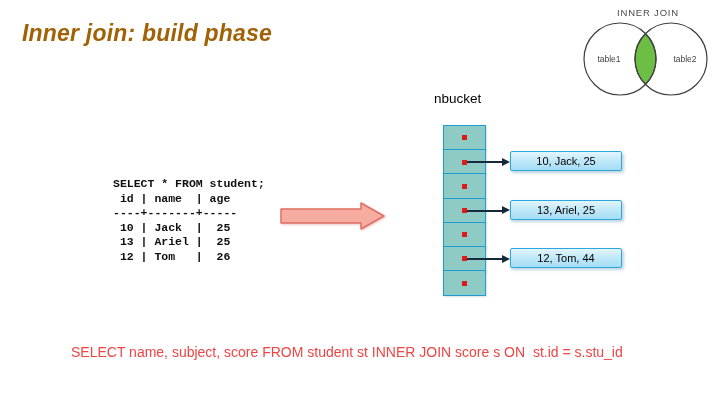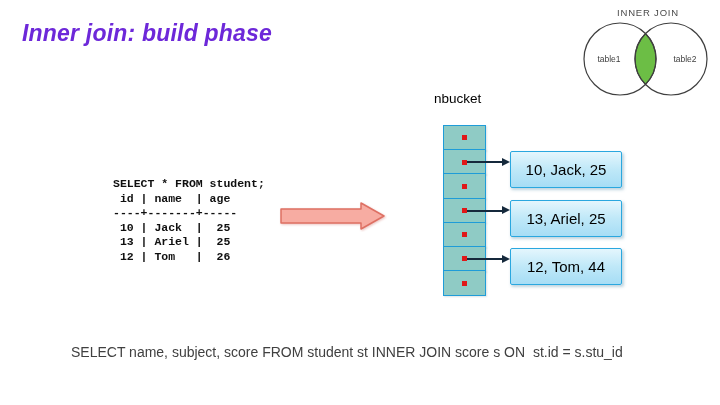--- a/index.html
+++ b/index.html
@@ -12,21 +12,21 @@
     font-family: "Liberation Sans", sans-serif;
   }
   .abs { position: absolute; }
 
   .page-title {
     left: 22px; top: 20px;
     font-family: "Liberation Sans", sans-serif;
     font-size: 23px;
     font-weight: bold;
     font-style: italic;
-    color: #6d28d9;
+    color: #a16207;
     letter-spacing: 0.2px;
     white-space: nowrap;
   }
 
   .venn { left: 576px; top: 3px; width: 142px; height: 95px; }
 
   .code-block {
     left: 97px; top: 161px;
     margin: 16px;
     font-family: "Liberation Mono", monospace;
@@ -81,41 +81,41 @@
     border-bottom: 4.5px solid transparent;
   }
   .connector.c1 { left: 467px; top: 161px; width: 36px; }
   .connector.c2 { left: 467px; top: 209.5px; width: 36px; }
   .connector.c3 { left: 467px; top: 258px; width: 36px; }
 
   .record-box {
     position: absolute;
     left: 510px;
     width: 112px;
-    height: 37px;
+    height: 20px;
     box-sizing: border-box;
     border: 1.8px solid #2AA7DF;
     border-radius: 2px;
     background: linear-gradient(180deg, #E4F6FD 0%, #BFE8F8 50%, #A6DDF5 100%);
     display: flex;
     align-items: center;
     justify-content: center;
-    font-size: 15px;
+    font-size: 11px;
     color: #000000;
     box-shadow: 1.5px 2px 3px rgba(110,160,185,0.45);
     white-space: nowrap;
   }
   .record-box.r1 { top: 151px; }
   .record-box.r2 { top: 200px; }
   .record-box.r3 { top: 248px; }
 
   .bottom-query {
     left: 71px; top: 344px;
     font-size: 14px;
-    color: #404040;
+    color: #ef4444;
     white-space: pre;
   }
 
   .venn-heading-text {
     font-family: "Liberation Sans", sans-serif;
     font-size: 9.5px;
     fill: #4a4a4a;
     letter-spacing: 0.8px;
   }
   .venn-circle-label {

